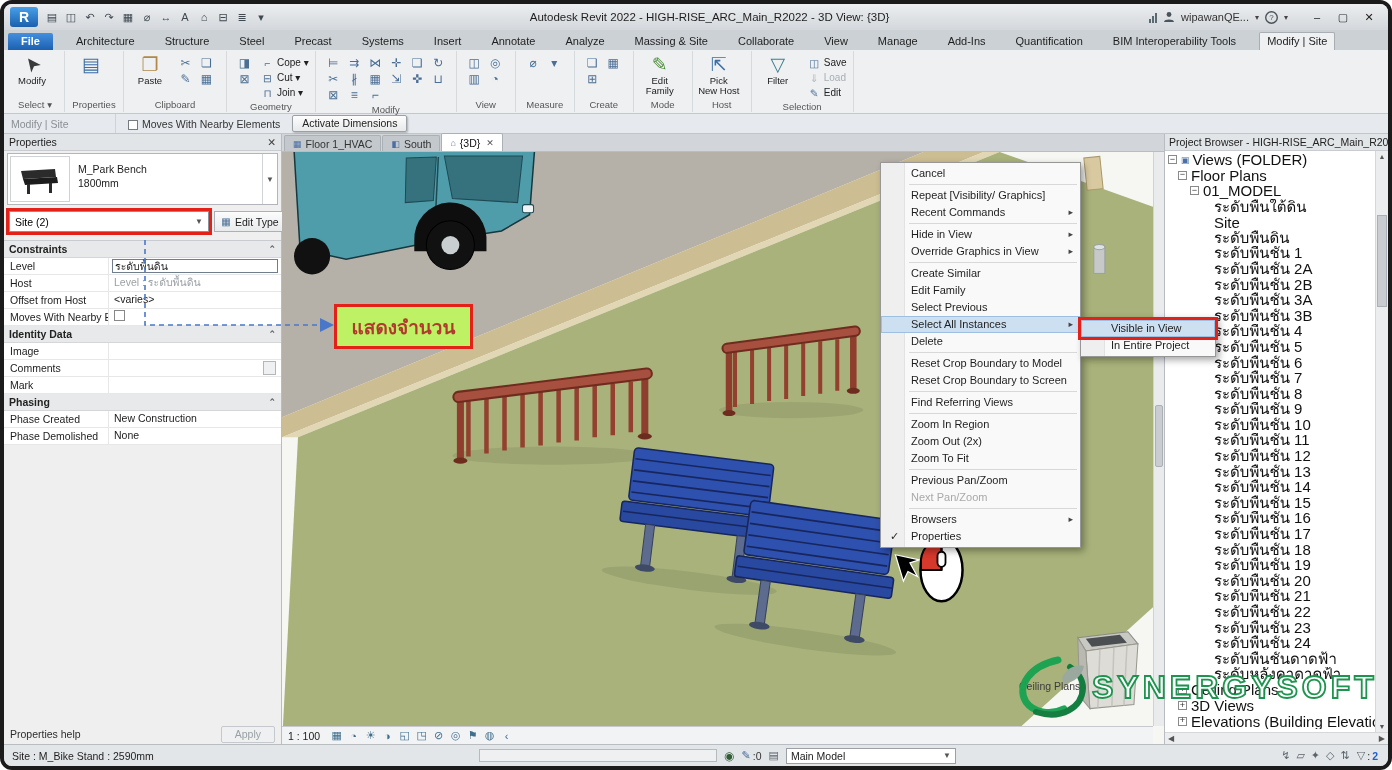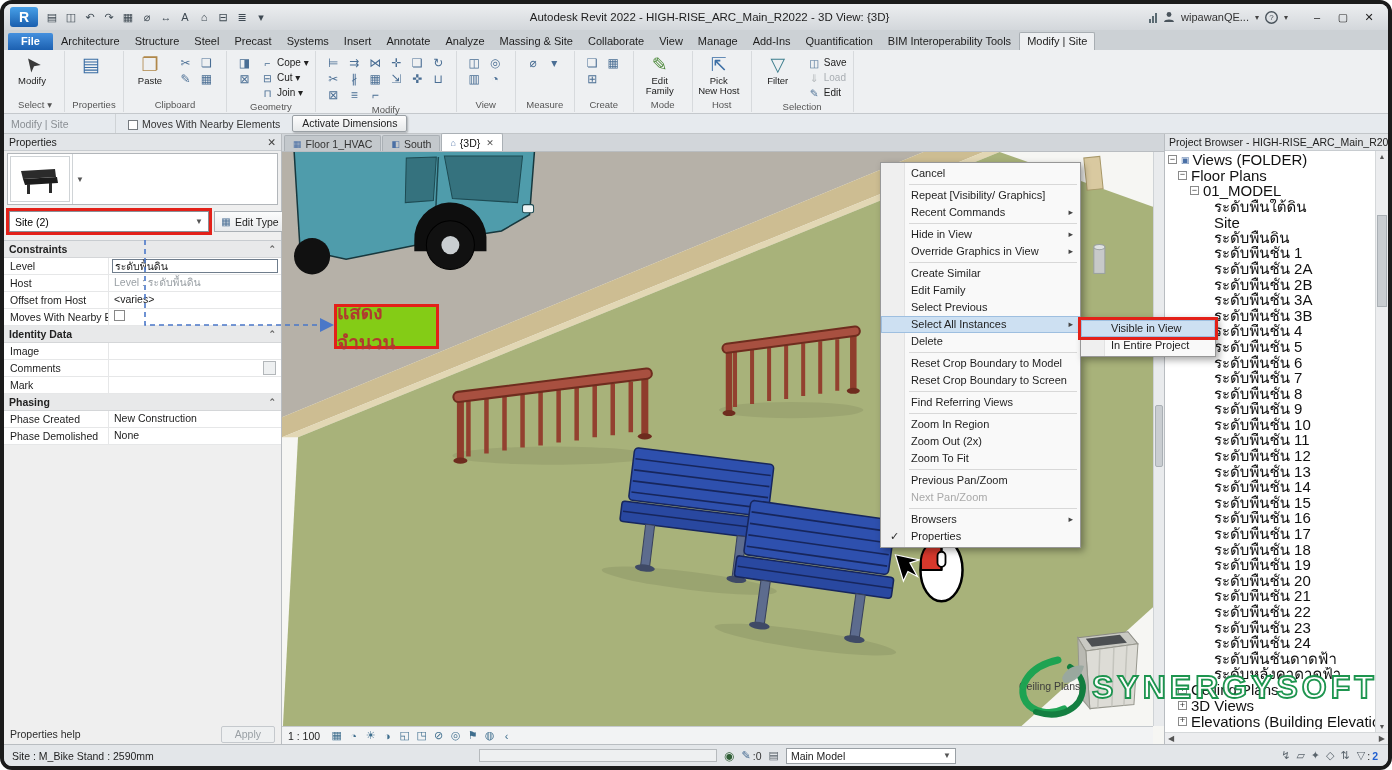--- a/index.html
+++ b/index.html
@@ -12,21 +12,21 @@
 .qicon{width:18px;height:18px;display:flex;align-items:center;justify-content:center;font-size:11px;color:#3e4952;border-radius:2px}
 .tb-title{flex:1;text-align:center;font-size:11.5px;color:#1d1d1d;white-space:nowrap;overflow:hidden}
 .tb-right{display:flex;align-items:center;gap:6px;color:#333}
 .sigbars{display:flex;align-items:flex-end;gap:1px;height:11px}
 .sigbars i{width:2px;background:#5a6a72;display:block}
 .persvg,.helpsvg{display:block}
 .caret{font-size:8px;color:#444}
 .winbtns{display:flex;margin-left:10px}
 .winbtn{width:26px;height:18px;text-align:center;line-height:18px;font-size:11px;color:#222}
 
-.tabrow{height:20px;display:flex;align-items:flex-end;background:#ccd1d5;padding-left:4px;gap:1px;font-size:11px}
+.tabrow{height:20px;display:flex;align-items:flex-end;background:#ccd1d5;padding-left:4px;gap:16px;font-size:11px}
 .tab{padding:2px 7px 3px;color:#1e1e1e;white-space:nowrap}
 .tab.file{background:linear-gradient(#4490de,#1c60b0);color:#fff;font-weight:bold;border-radius:2px 2px 0 0;padding:2px 13px 3px}
 .tab.active{background:#eef0f2;border:1px solid #a8aeb3;border-bottom:none;border-radius:2px 2px 0 0}
 
 .ribbon{height:64px;background:#eef0f2;border-bottom:1px solid #c4c8cc;display:flex;align-items:stretch;padding:1px 2px}
 .panel{display:flex;flex-direction:column;border-right:1px solid #d7dadd;padding:1px 4px 0}
 .panel-body{flex:1;display:flex;gap:3px;align-items:flex-start}
 .panel-caption{font-size:9.5px;color:#555;text-align:center;padding:1px 2px 2px;white-space:nowrap}
 .big{width:44px;display:flex;flex-direction:column;align-items:center;gap:1px;padding-top:2px}
 .bicon{font-size:19px;line-height:21px;color:#44688c}
@@ -132,21 +132,21 @@
 .mi{position:relative;height:17px;line-height:17px;padding:0 16px 0 30px;color:#1e1e1e;white-space:nowrap;overflow:hidden}
 .mi.hl{background:#cde0f2;outline:1px solid #9ebfe0;outline-offset:-1px}
 .mi.dis{color:#a9a9a9}
 .mi.arrow::after{content:"▸";position:absolute;right:7px;top:0;font-size:9px;color:#444}
 .mi.checked::before{content:"✓";position:absolute;left:9px;top:0;color:#2a2a2a}
 .mi.sep{height:5px}
 .mi.sep::before{content:"";position:absolute;left:28px;right:3px;top:2px;height:1px;background:#d8d8d8}
 .submenu{position:absolute;left:1076px;top:313px;width:136px;border:1px solid #979797;box-shadow:3px 3px 7px rgba(0,0,0,.35);padding:2px 0;z-index:61;font-size:11px;background:linear-gradient(to right,#efefef 0,#efefef 23px,#e2e2e2 23px,#e2e2e2 24px,#f9f9f9 24px)}
 .mi.redbox{box-shadow:0 0 0 3px #e32119;z-index:2}
 
-.anno{position:absolute;left:330px;top:300px;width:105px;height:45px;background:#84cc16;border:3px solid #e32119;z-index:45;display:flex;align-items:center;justify-content:center;font-size:19px;font-weight:bold;color:#b03a2e}
+.anno{position:absolute;left:330px;top:300px;width:139px;height:45px;background:#bef264;border:3px solid #e32119;z-index:45;display:flex;align-items:center;justify-content:center;font-size:19px;font-weight:bold;color:#b03a2e}
 .connector{position:absolute;inset:0;pointer-events:none;z-index:44}
 .watermark{position:absolute;left:1002px;top:646px;width:372px;height:70px;z-index:30;pointer-events:none;opacity:.97}
 </style>
 </head>
 <body>
 
 <div class="app">
 
   <div class="titlebar">
     <div class="rlogo">R</div>
@@ -468,20 +468,24 @@
       </div>
       <div class="typesel">
         <div class="thumb">
           <svg width="56" height="40" viewBox="0 0 56 40">
               <rect width="56" height="40" fill="#fff"></rect>
               <path d="M10,14 L44,12 L45,20 L12,22 Z" fill="#2b2b2b"></path>
               <path d="M12,22 L46,20 L47,26 L14,28 Z" fill="#1c1c1c"></path>
               <rect x="16" y="27" width="3" height="10" fill="#2b2b2b"></rect>
               <rect x="38" y="26" width="3" height="10" fill="#2b2b2b"></rect>
             </svg>
+        </div>
+        <div class="tinfo">
+          <div>M_Park Bench</div>
+          <div>1800mm</div>
         </div>
         <div class="tsel-arrow">▼</div>
       </div>
       <div class="comborow">
         <div class="combo">
           <span>Site (2)</span>
           <span class="cbx-caret">▼</span>
         </div>
         <div class="btn-edittype">
           <span class="sicon">▦</span>

